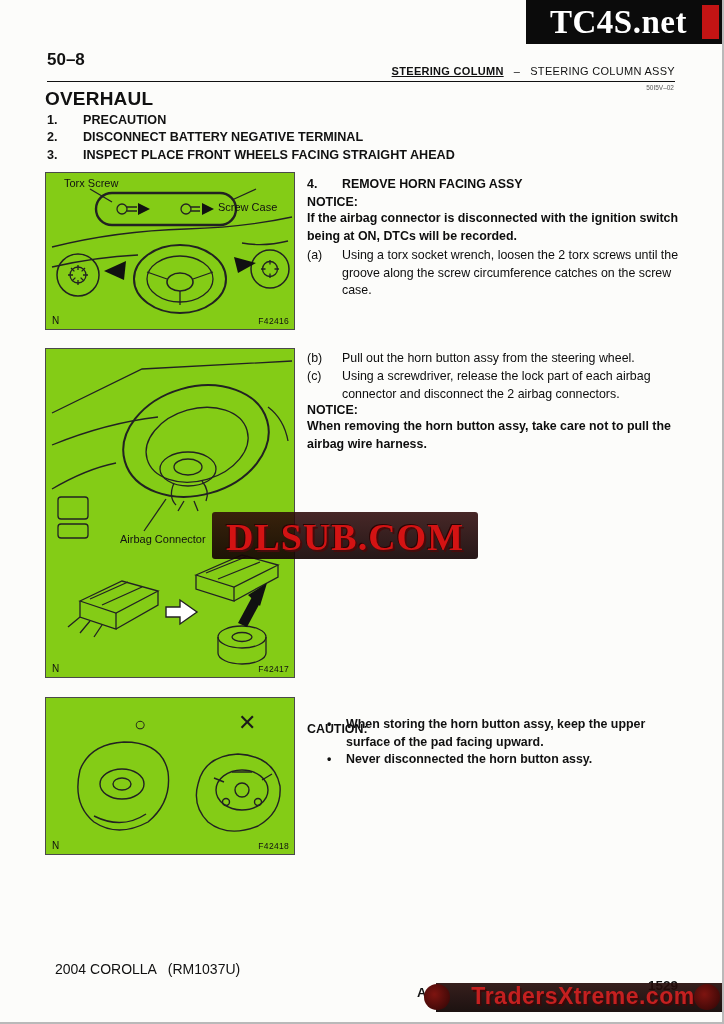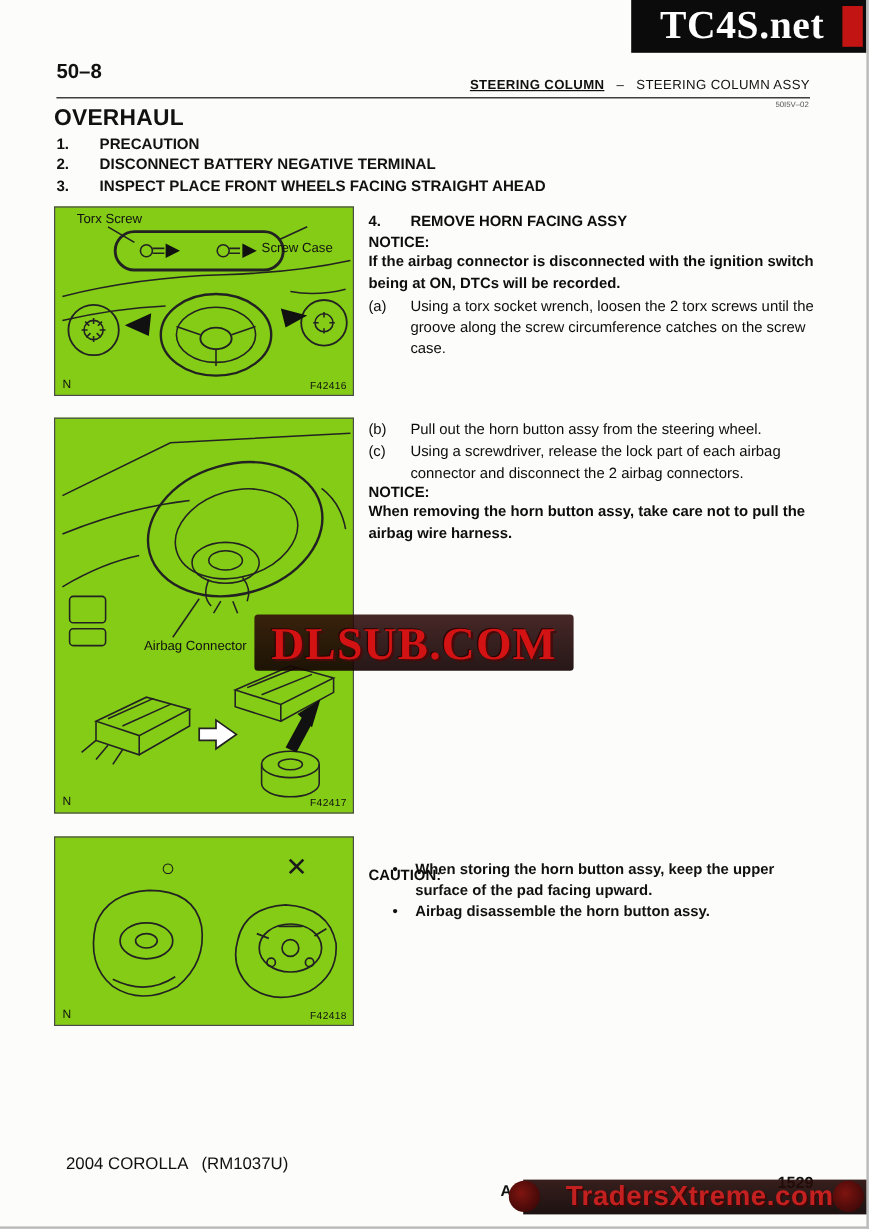--- a/index.html
+++ b/index.html
@@ -242,21 +242,21 @@
 
   <div class="tblock bold" style="top:721px">
     <span>CAUTION:</span>
   </div>
   <div class="bullet-row" style="top:716px">
     <span class="bchar">•</span>
     <span>When storing the horn button assy, keep the upper surface of the pad facing upward.</span>
   </div>
   <div class="bullet-row" style="top:751px">
     <span class="bchar">•</span>
-    <span>Airbag disassemble the horn button assy.</span>
+    <span>Never disconnected the horn button assy.</span>
   </div>
 
   <div class="footer-text">2004 COROLLA   (RM1037U)</div>
 
   <div class="bottom-partial">Au</div>
   <div class="bottom-pageno">1529</div>
   <div class="wm-dot" style="left:424px;"></div>
   <div class="wm-dot" style="right:2px;"></div>
   <div class="wm-bottom-band">
     <span>TradersXtreme.com</span>

